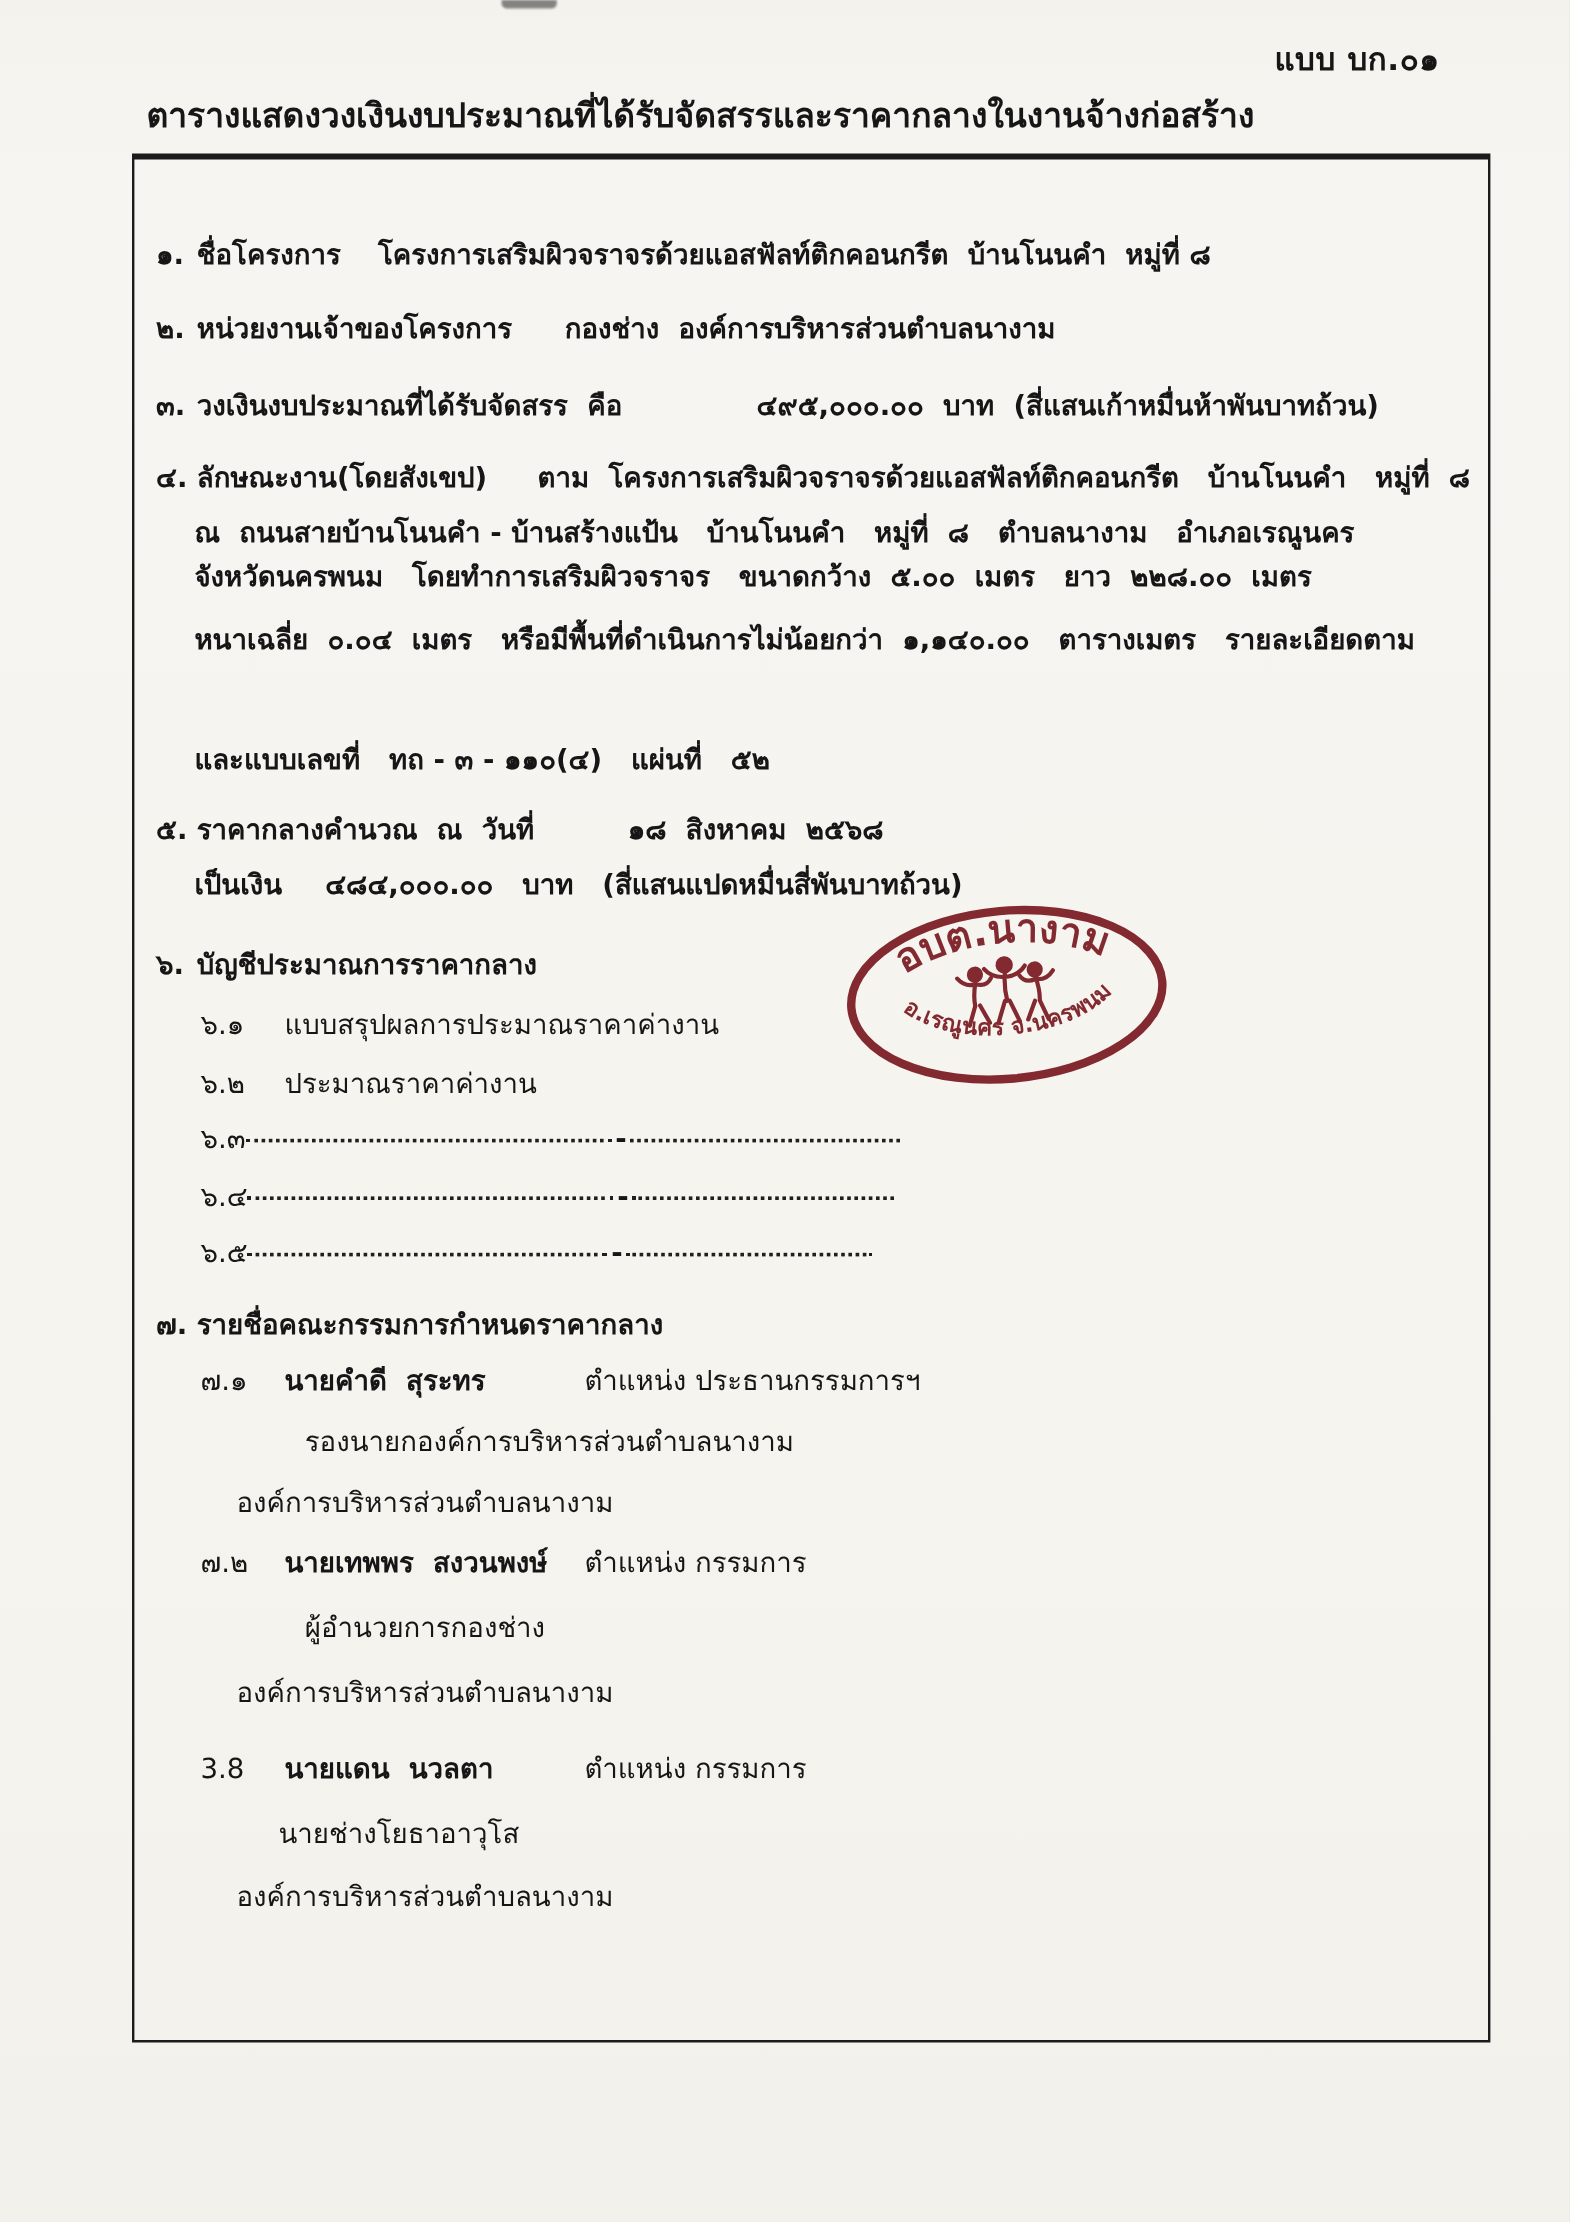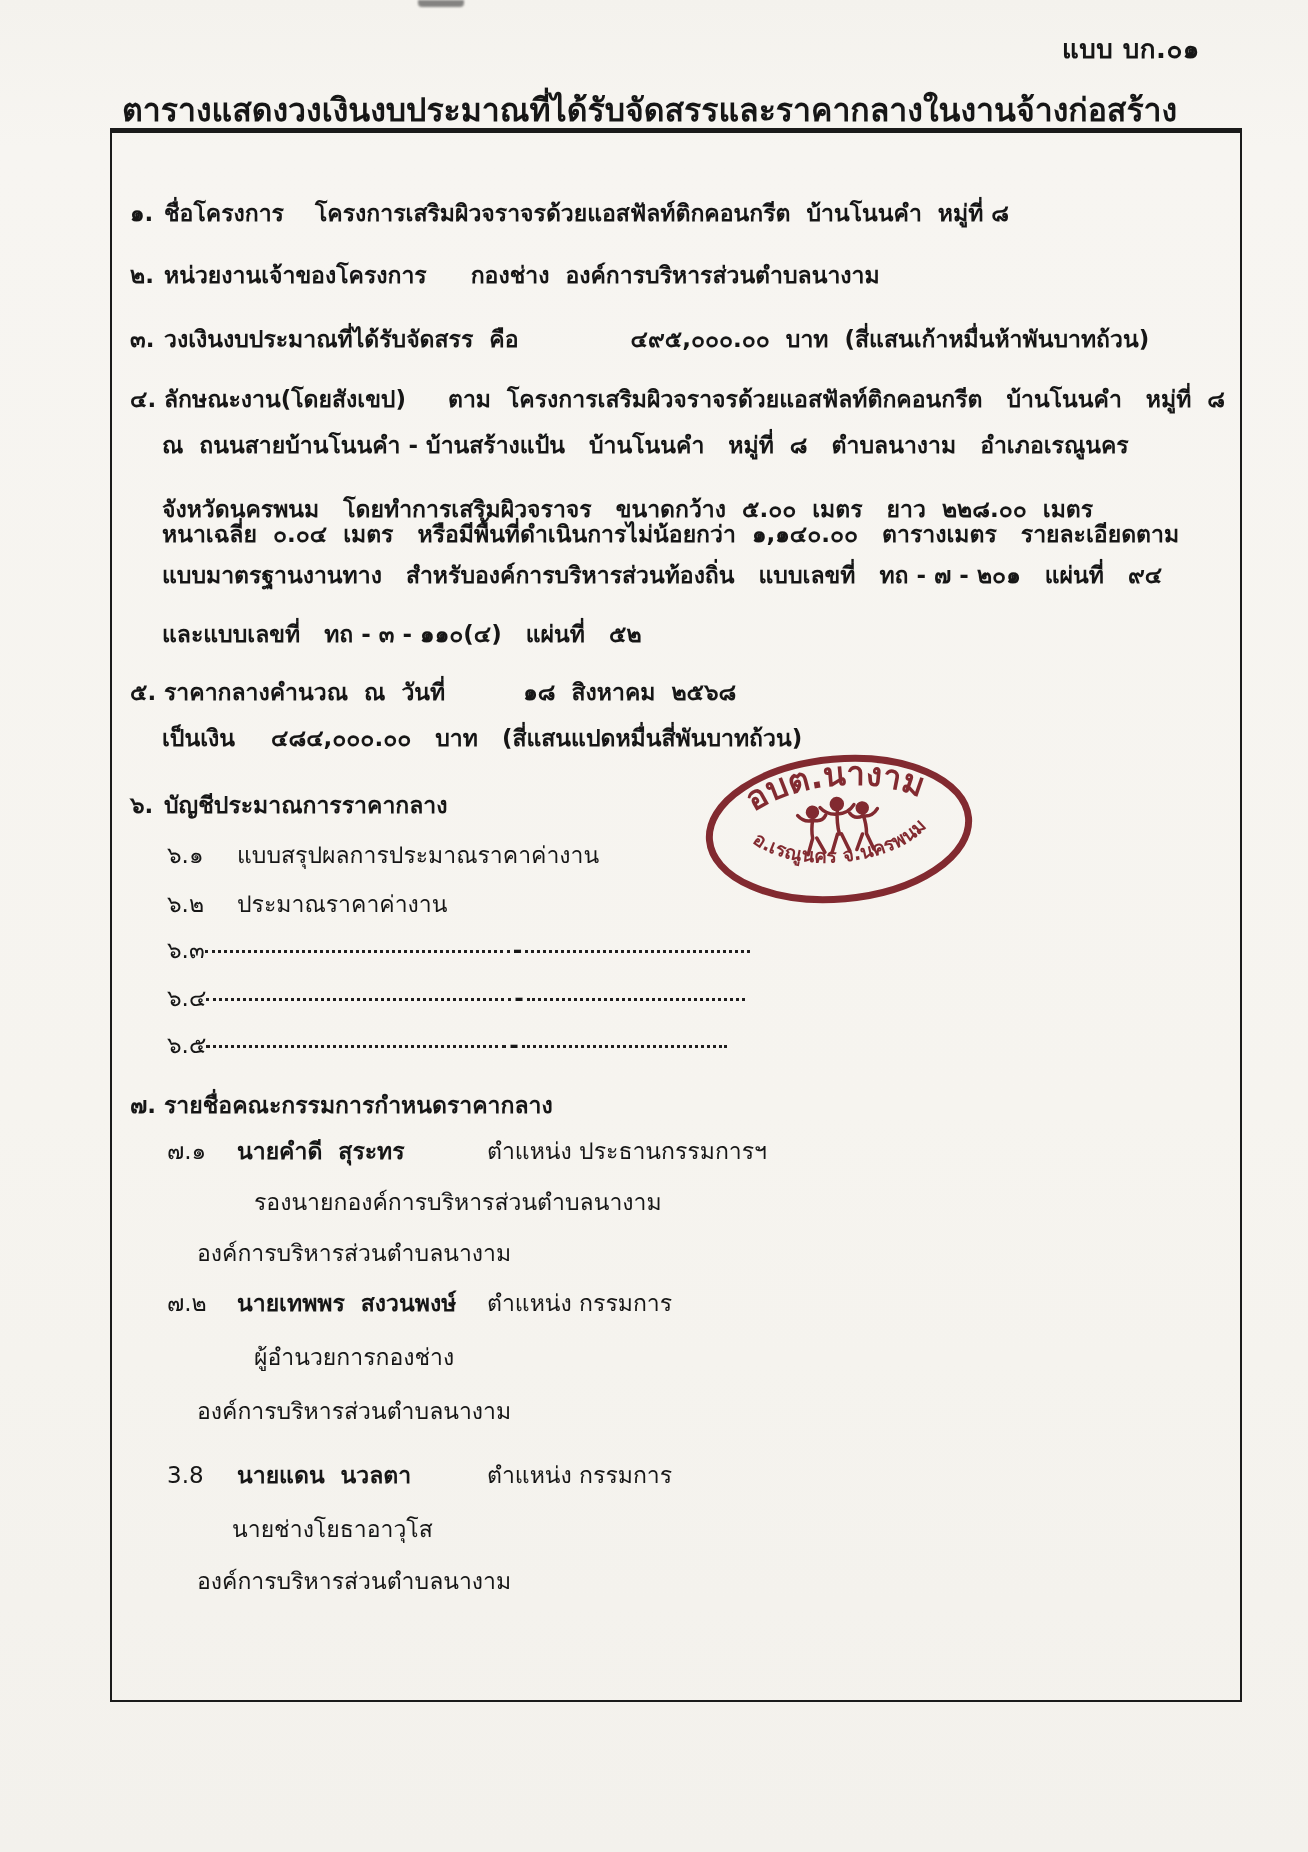--- a/index.html
+++ b/index.html
@@ -15,22 +15,22 @@
   }
   .scan-artifact{
     position:absolute;left:418px;top:0;width:46px;height:7px;
     background:#2a2a2a;opacity:.55;border-radius:0 0 4px 4px;filter:blur(1px);
   }
   .form-code{
     position:absolute;left:1062px;top:28px;
     font-size:26px;font-weight:bold;letter-spacing:.5px;white-space:pre;
   }
   .doc-title{
-    position:absolute;left:122px;top:84px;
-    font-size:32px;font-weight:bold;white-space:pre;
+    position:absolute;left:122px;top:74px;
+    font-size:28px;font-weight:bold;white-space:pre;
   }
   .main-box{
     position:absolute;left:110px;top:128px;width:1128px;height:1567px;
     border:2px solid #1b1b1b;border-top-width:5px;background:transparent;
   }
   .row{
     position:absolute;display:flex;align-items:baseline;
     font-size:23px;line-height:1.25;
   }
   .row span{white-space:pre;}
@@ -84,28 +84,25 @@
     </div>
 
     <div class="row" style="left:18px;top:252px">
       <span class="num">๔.</span>
       <span class="lbl">ลักษณะงาน(โดยสังเขป)</span>
       <span class="val" style="margin-left:42px">ตาม  โครงการเสริมผิวจราจรด้วยแอสฟัลท์ติกคอนกรีต   บ้านโนนคำ   หมู่ที่  ๘</span>
     </div>
     <div class="row" style="left:50px;top:298px">
       <span class="val">ณ  ถนนสายบ้านโนนคำ - บ้านสร้างแป้น   บ้านโนนคำ   หมู่ที่  ๘   ตำบลนางาม   อำเภอเรณูนคร</span>
     </div>
-    <div class="row" style="left:50px;top:362px">
+    <div class="row" style="left:50px;top:334px">
       <span class="val">จังหวัดนครพนม   โดยทำการเสริมผิวจราจร   ขนาดกว้าง  ๕.๐๐  เมตร   ยาว  ๒๒๘.๐๐  เมตร</span>
     </div>
     <div class="row" style="left:50px;top:387px">
       <span class="val">หนาเฉลี่ย  ๐.๐๔  เมตร   หรือมีพื้นที่ดำเนินการไม่น้อยกว่า  ๑,๑๔๐.๐๐   ตารางเมตร   รายละเอียดตาม</span>
-    </div>
-    <div class="row" style="left:50px;top:428px">
-      <span class="val">แบบมาตรฐานงานทาง   สำหรับองค์การบริหารส่วนท้องถิ่น   แบบเลขที่   ทถ - ๗ - ๒๐๑   แผ่นที่   ๙๔</span>
     </div>
     <div class="row" style="left:50px;top:487px">
       <span class="val">และแบบเลขที่   ทถ - ๓ - ๑๑๐(๔)   แผ่นที่   ๕๒</span>
     </div>
 
     <div class="row" style="left:18px;top:545px">
       <span class="num">๕.</span>
       <span class="lbl">ราคากลางคำนวณ  ณ  วันที่</span>
       <span class="val" style="margin-left:78px">๑๘  สิงหาคม  ๒๕๖๘</span>
     </div>

